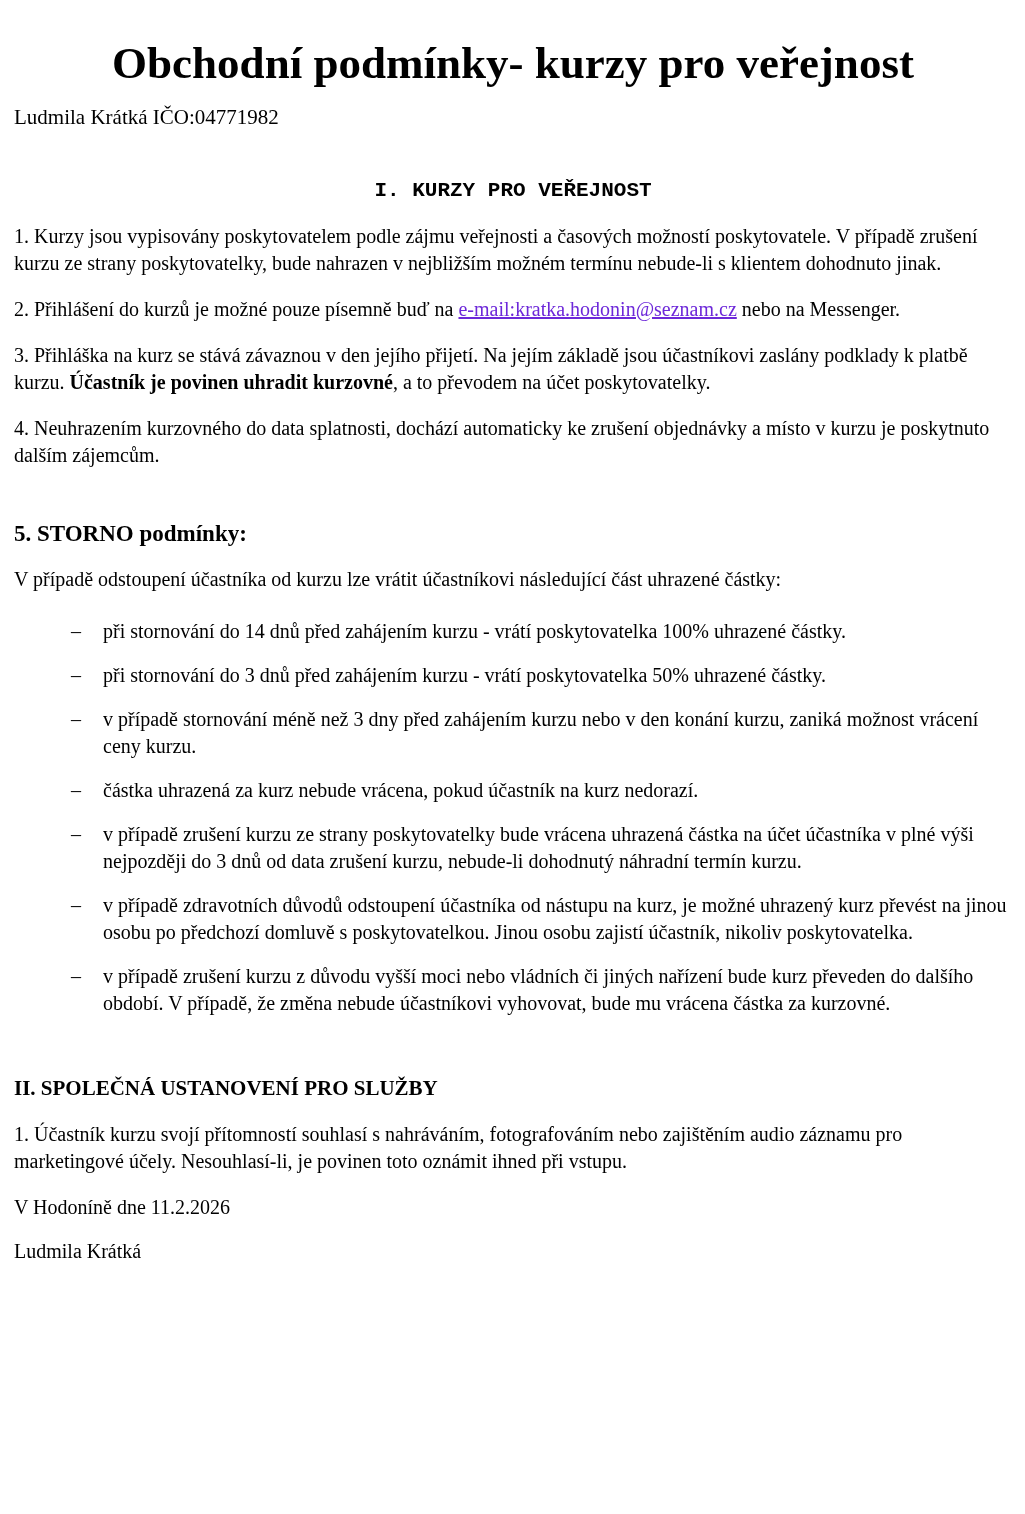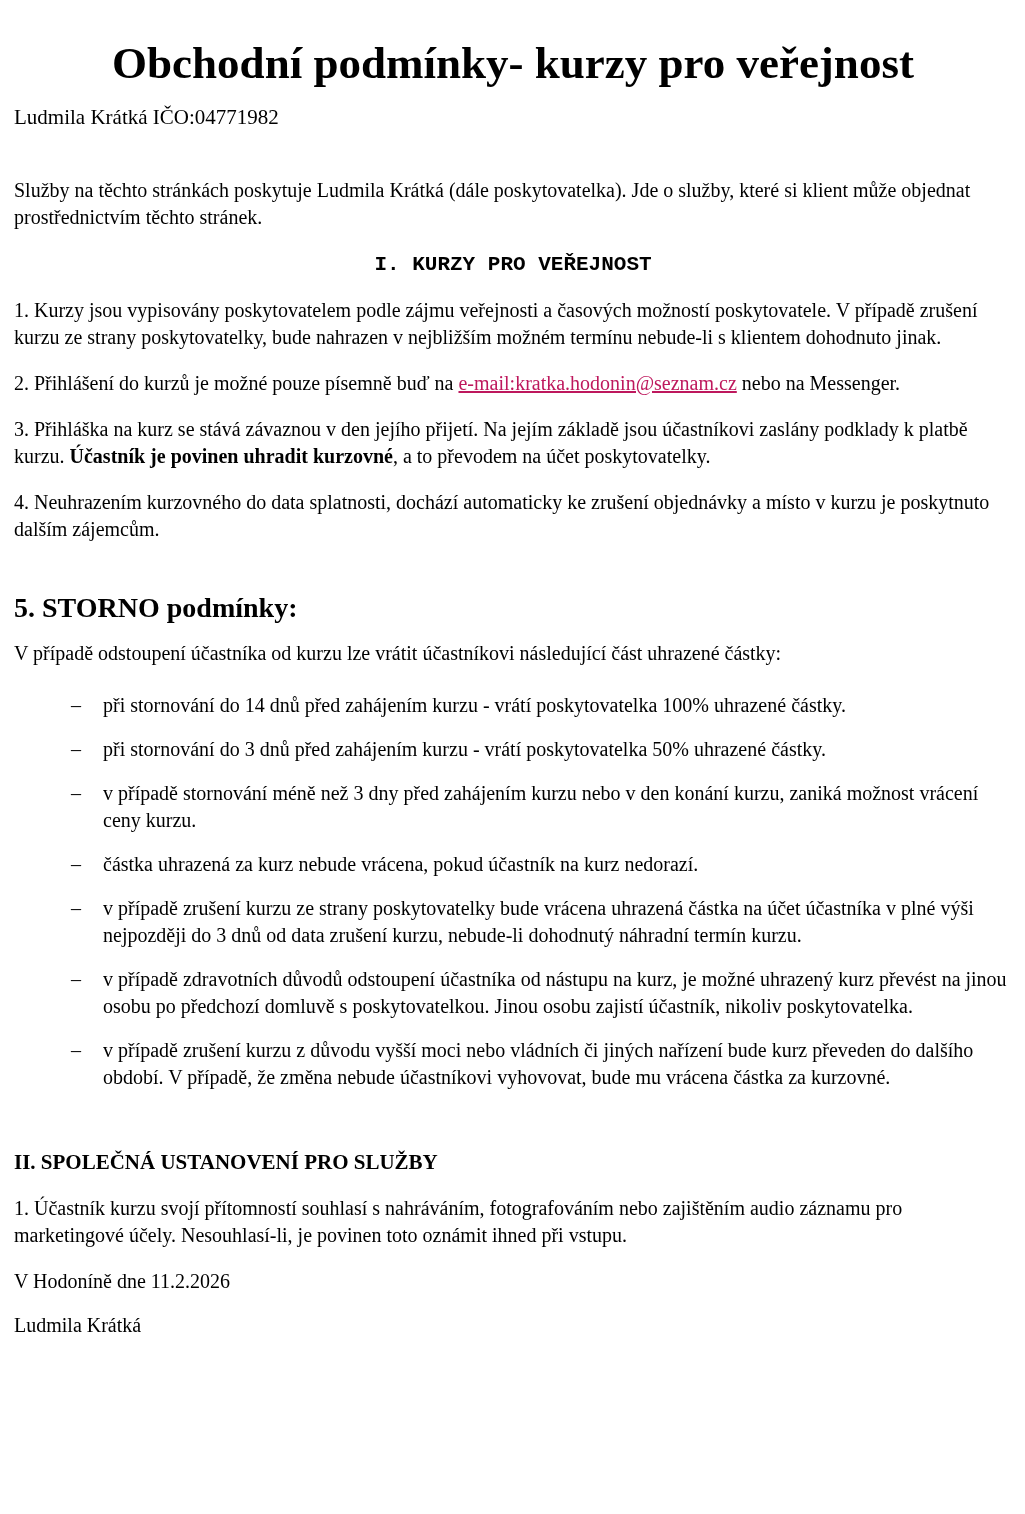--- a/index.html
+++ b/index.html
@@ -33,27 +33,27 @@
   p { margin: 0 0 19px 0; }
   .intro-para { margin-bottom: 20px; }
   .section-heading {
     font-size: 21px;
     font-weight: bold;
     text-align: center;
     margin: 0 0 19px 0;
     font-family: Liberation Mono, monospace;
   }
   .storno-heading {
-    font-size: 28px;
+    font-size: 23px;
     font-weight: bold;
     text-align: left;
     margin: 51px 0 19px 0;
   }
   .email-link {
-    color: #be185d;
+    color: #6d28d9;
     text-decoration: underline;
     cursor: pointer;
   }
   .bold-inline { font-weight: bold; }
   ul.dash-list {
     list-style: none;
     margin: 25px 0 0 0;
     padding: 0 0 0 57px;
   }
   ul.dash-list li {
@@ -74,21 +74,20 @@
   .footer-line { margin: 0 0 17px 0; }
 </style>
 </head>
 <body>
 
 <div class="page">
 
   <h1 class="doc-title">Obchodní podmínky- kurzy pro veřejnost</h1>
   <div class="doc-subtitle">Ludmila Krátká IČO:04771982</div>
 
-  <p class="intro-para">Služby na těchto stránkách poskytuje Ludmila Krátká (dále poskytovatelka). Jde o služby, které si klient může objednat prostřednictvím těchto stránek.</p>
 
   <h2 class="section-heading">I. KURZY PRO VEŘEJNOST</h2>
 
   <p>1. Kurzy jsou vypisovány poskytovatelem podle zájmu veřejnosti a časových možností poskytovatele. V případě zrušení kurzu ze strany poskytovatelky, bude nahrazen v nejbližším možném termínu nebude-li s klientem dohodnuto jinak.</p>
 
   <p><span>2. Přihlášení do kurzů je možné pouze písemně buď na </span><span class="email-link">e-mail:kratka.hodonin@seznam.cz</span><span> nebo na Messenger.</span></p>
 
   <p><span>3. Přihláška na kurz se stává závaznou v den jejího přijetí. Na jejím základě jsou účastníkovi zaslány podklady k platbě kurzu. </span><span class="bold-inline">Účastník je povinen uhradit kurzovné</span><span>, a to převodem na účet poskytovatelky.</span></p>
 
   <p>4. Neuhrazením kurzovného do data splatnosti, dochází automaticky ke zrušení objednávky a místo v kurzu je poskytnuto dalším zájemcům.</p>

